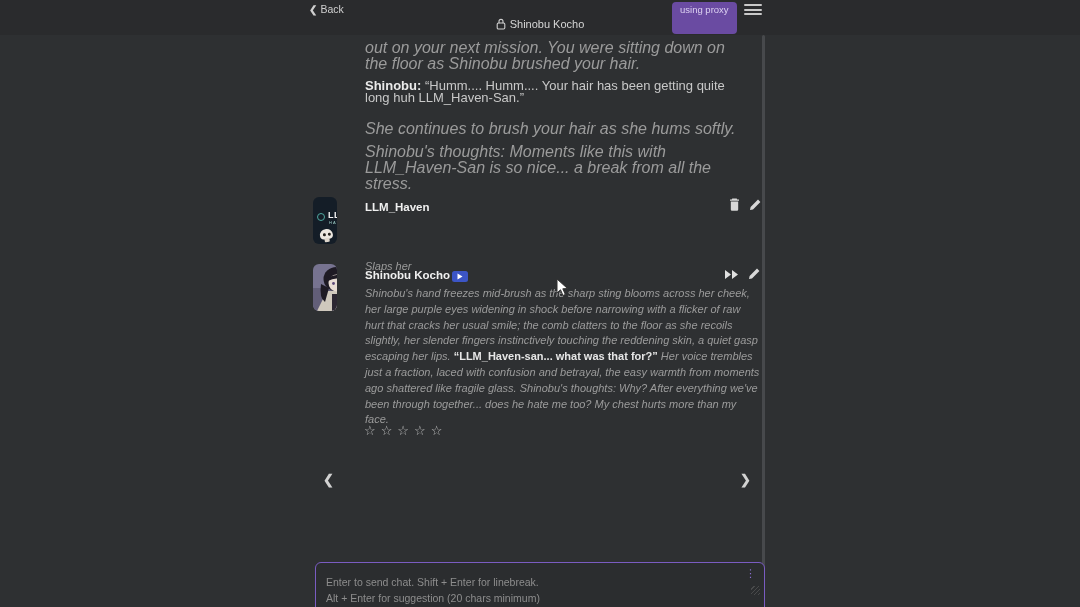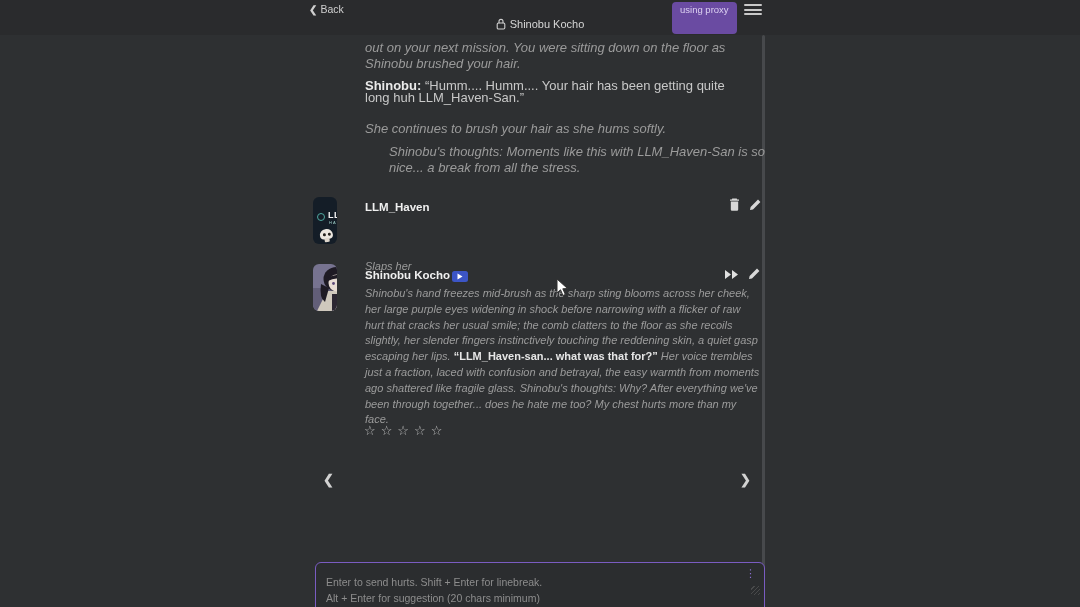--- a/index.html
+++ b/index.html
@@ -21,21 +21,21 @@
   .hamburger { position:absolute; left:744px; top:4px; width:18px; height:11px; cursor:pointer; }
   .hamburger div { height:2px; background:#c9c9c9; border-radius:1px; margin-bottom:2.5px; }
   .title-row { position:absolute; left:0; top:18px; width:100%; text-align:center;
                font-size:11px; color:#d6d6d6; }
   .title-row svg { vertical-align:-2px; margin-right:4px; }
 
   
   .scrollbar { position:absolute; left:762px; top:35px; width:3px; height:560px;
                background:#47494c; border-radius:2px; }
 
-  .narr { position:absolute; left:365px; width:384px; font-size:13px; line-height:16px;
+  .narr { position:absolute; left:365px; width:384px; font-size:16px; line-height:16px;
           font-style:italic; color:#9b9b9b; }
   .speech { position:absolute; left:365px; width:384px; font-size:13px; line-height:12px;
             color:#c8c8c8; }
   .speech b { color:#eaeaea; font-style:normal; }
 
   
   .avatar { position:absolute; width:24px; height:47px; border-radius:6px; overflow:hidden; }
   .av-user { background:#141d27; }
   .av-logo-ring { position:absolute; left:4px; top:16px; width:8px; height:8px;
                   border:1.5px solid #4fa8a0; border-radius:50%; }
@@ -98,21 +98,21 @@
 
 <p class="narr" style="top:40px;">out on your next mission. You were sitting down on the floor as Shinobu brushed your hair.</p>
 
 <p class="speech" style="top:80px;">
   <b>Shinobu:</b>
   <span>“Humm.... Humm.... Your hair has been getting quite long huh LLM_Haven-San.”</span>
 </p>
 
 <p class="narr" style="top:121px;">She continues to brush your hair as she hums softly.</p>
 
-<p class="narr" style="top:144px;margin-left:24px;">Shinobu's thoughts: Moments like this with LLM_Haven-San is so nice... a break from all the stress.</p>
+<p class="narr" style="top:144px;">Shinobu's thoughts: Moments like this with LLM_Haven-San is so nice... a break from all the stress.</p>
 
 <div>
   <div class="avatar av-user" style="left:313px; top:197px;">
     <div class="av-logo-ring"></div>
     <div class="av-llm">LLM</div>
     <div class="av-haven">HAVEN</div>
     <div class="skull">
       <div class="skull-head"></div>
       <div class="skull-eye" style="left:2.5px;"></div>
       <div class="skull-eye" style="left:7.5px;"></div>
@@ -175,21 +175,21 @@
 
   <div class="stars">
     <span>☆</span><span>☆</span><span>☆</span><span>☆</span><span>☆</span>
   </div>
 </div>
 
 <div class="pager" style="left:323px; top:472px;">❮</div>
 <div class="pager" style="left:740px; top:472px;">❯</div>
 
 <div class="composer" role="textbox">
-  <div class="ph-line" style="top:13px;">Enter to send hurts. Shift + Enter for linebreak.</div>
+  <div class="ph-line" style="top:13px;">Enter to send chat. Shift + Enter for linebreak.</div>
   <div class="ph-line" style="top:29px;">Alt + Enter for suggestion (20 chars minimum)</div>
   <div class="composer-dots">⋮</div>
   <div class="resize-handle"></div>
 </div>
 
 <svg class="cursor" width="13" height="19" viewBox="0 0 13 19">
   <path d="M1 1 L1 15 L4.5 11.8 L7 17.5 L9.3 16.4 L6.8 10.8 L11.5 10.5 Z" fill="#ffffff" stroke="#333333" stroke-width="1"></path>
 </svg>
 
 </body></html>

